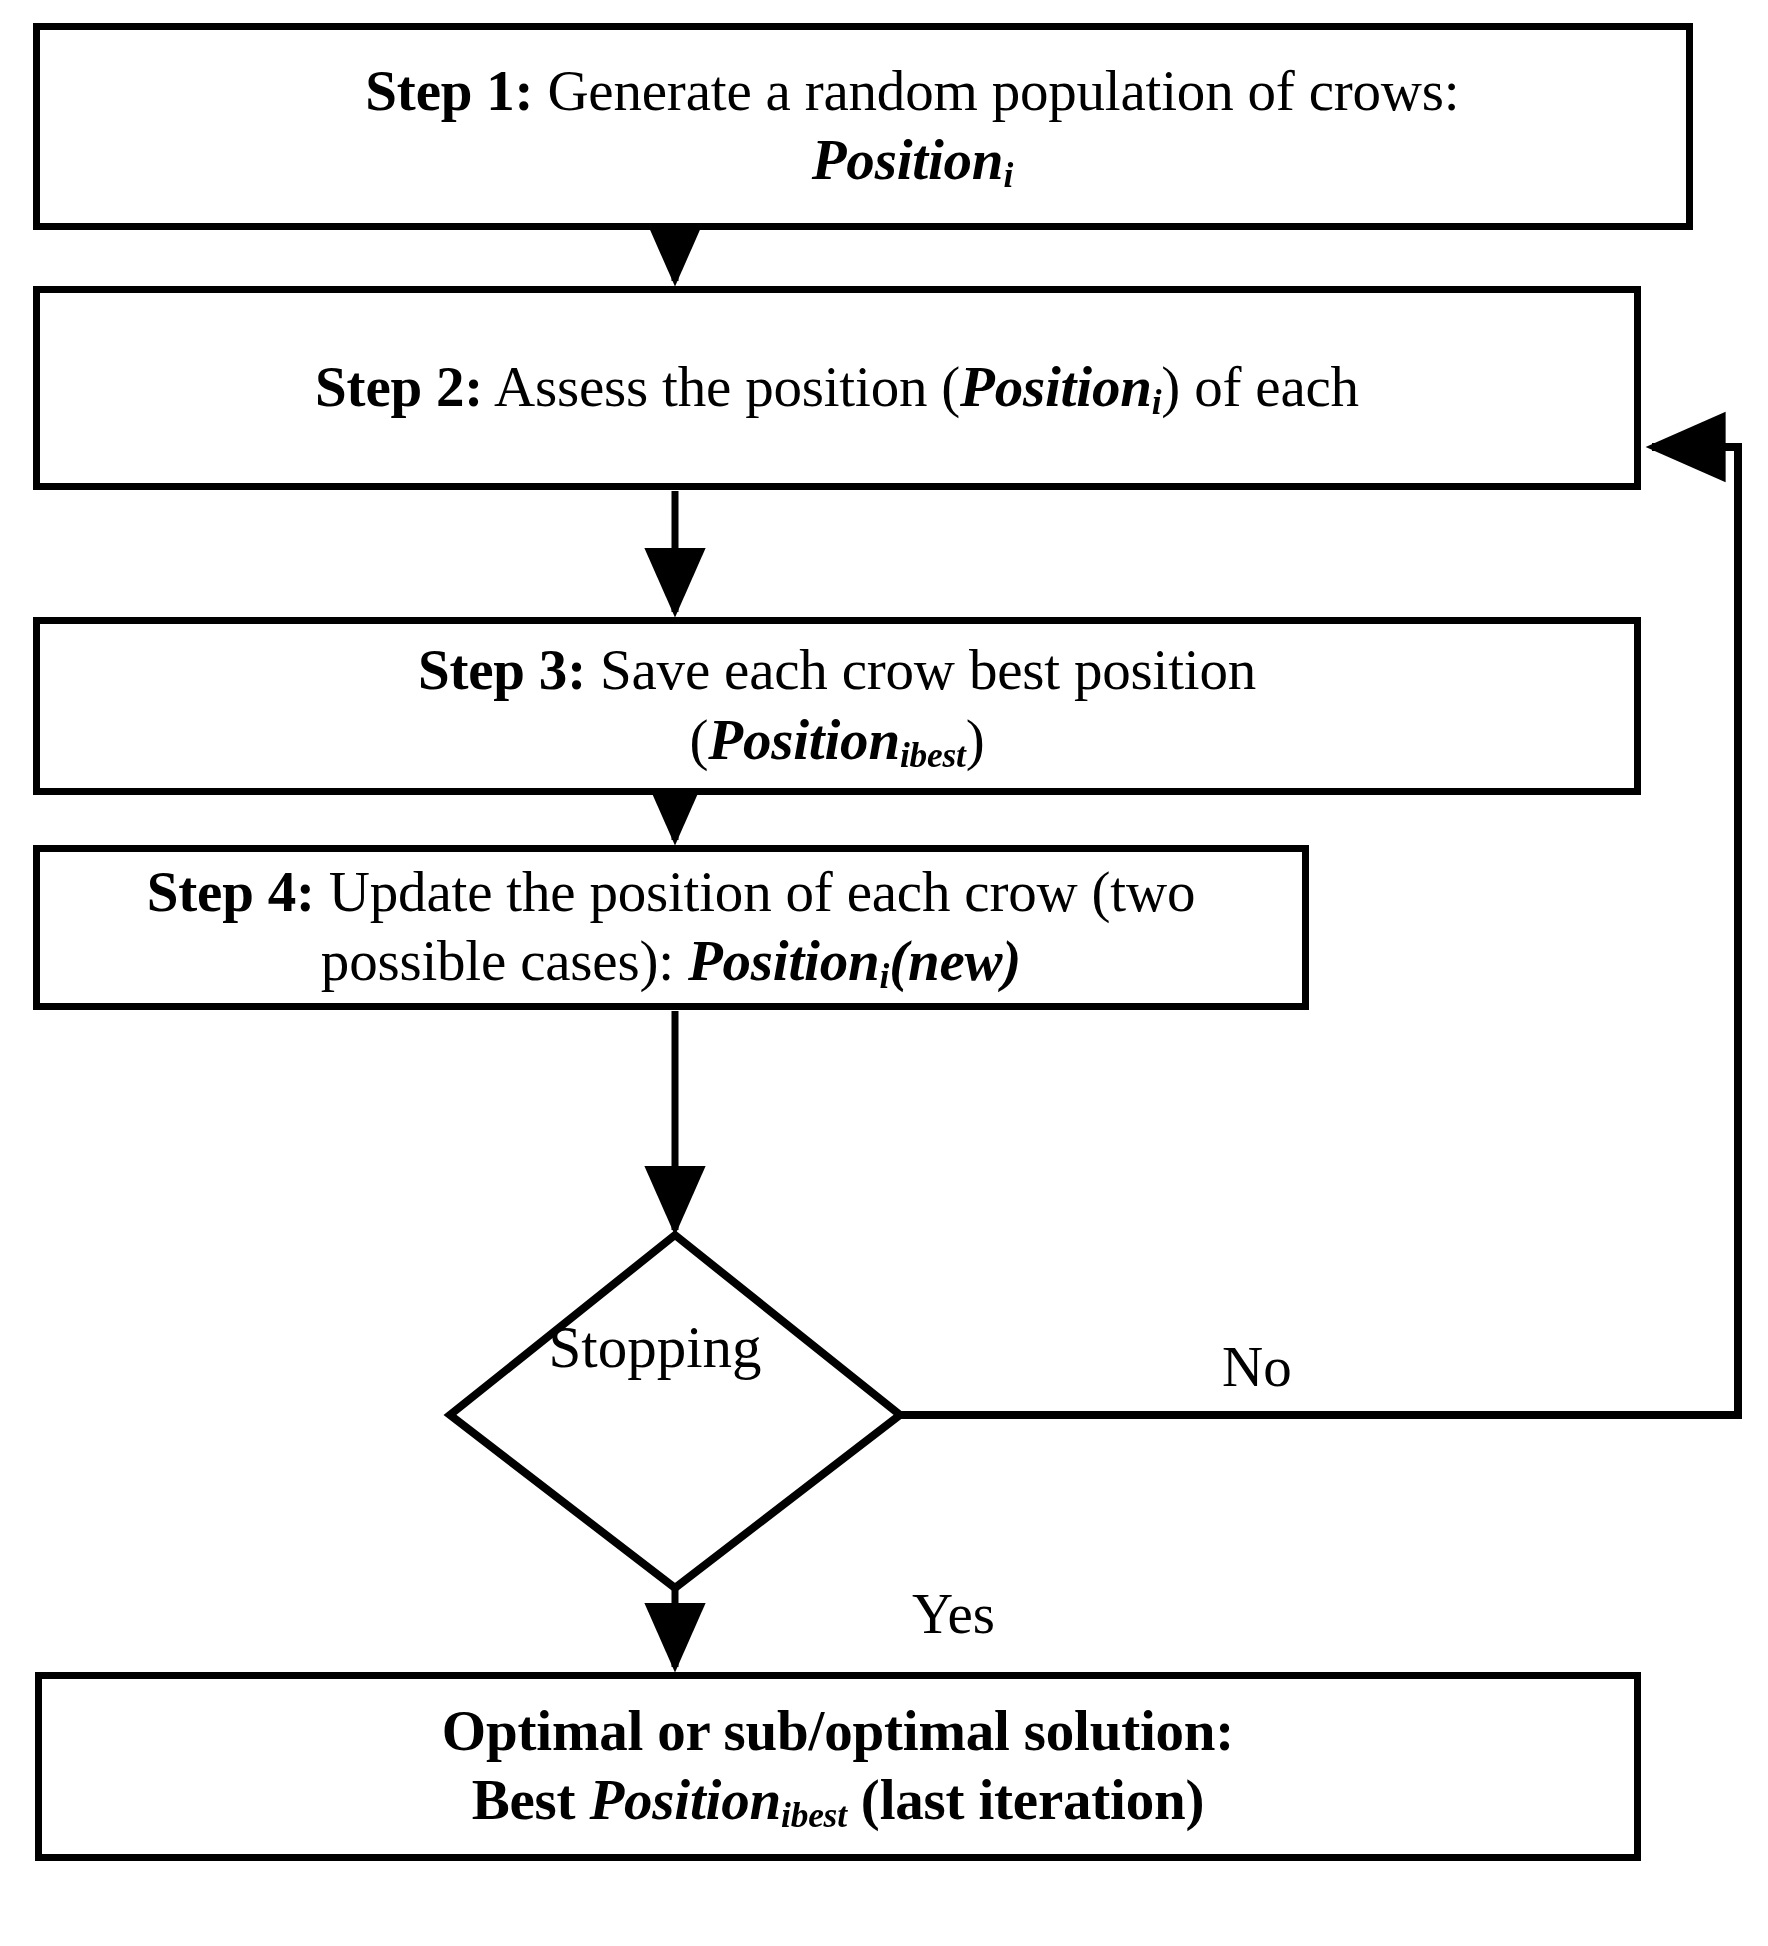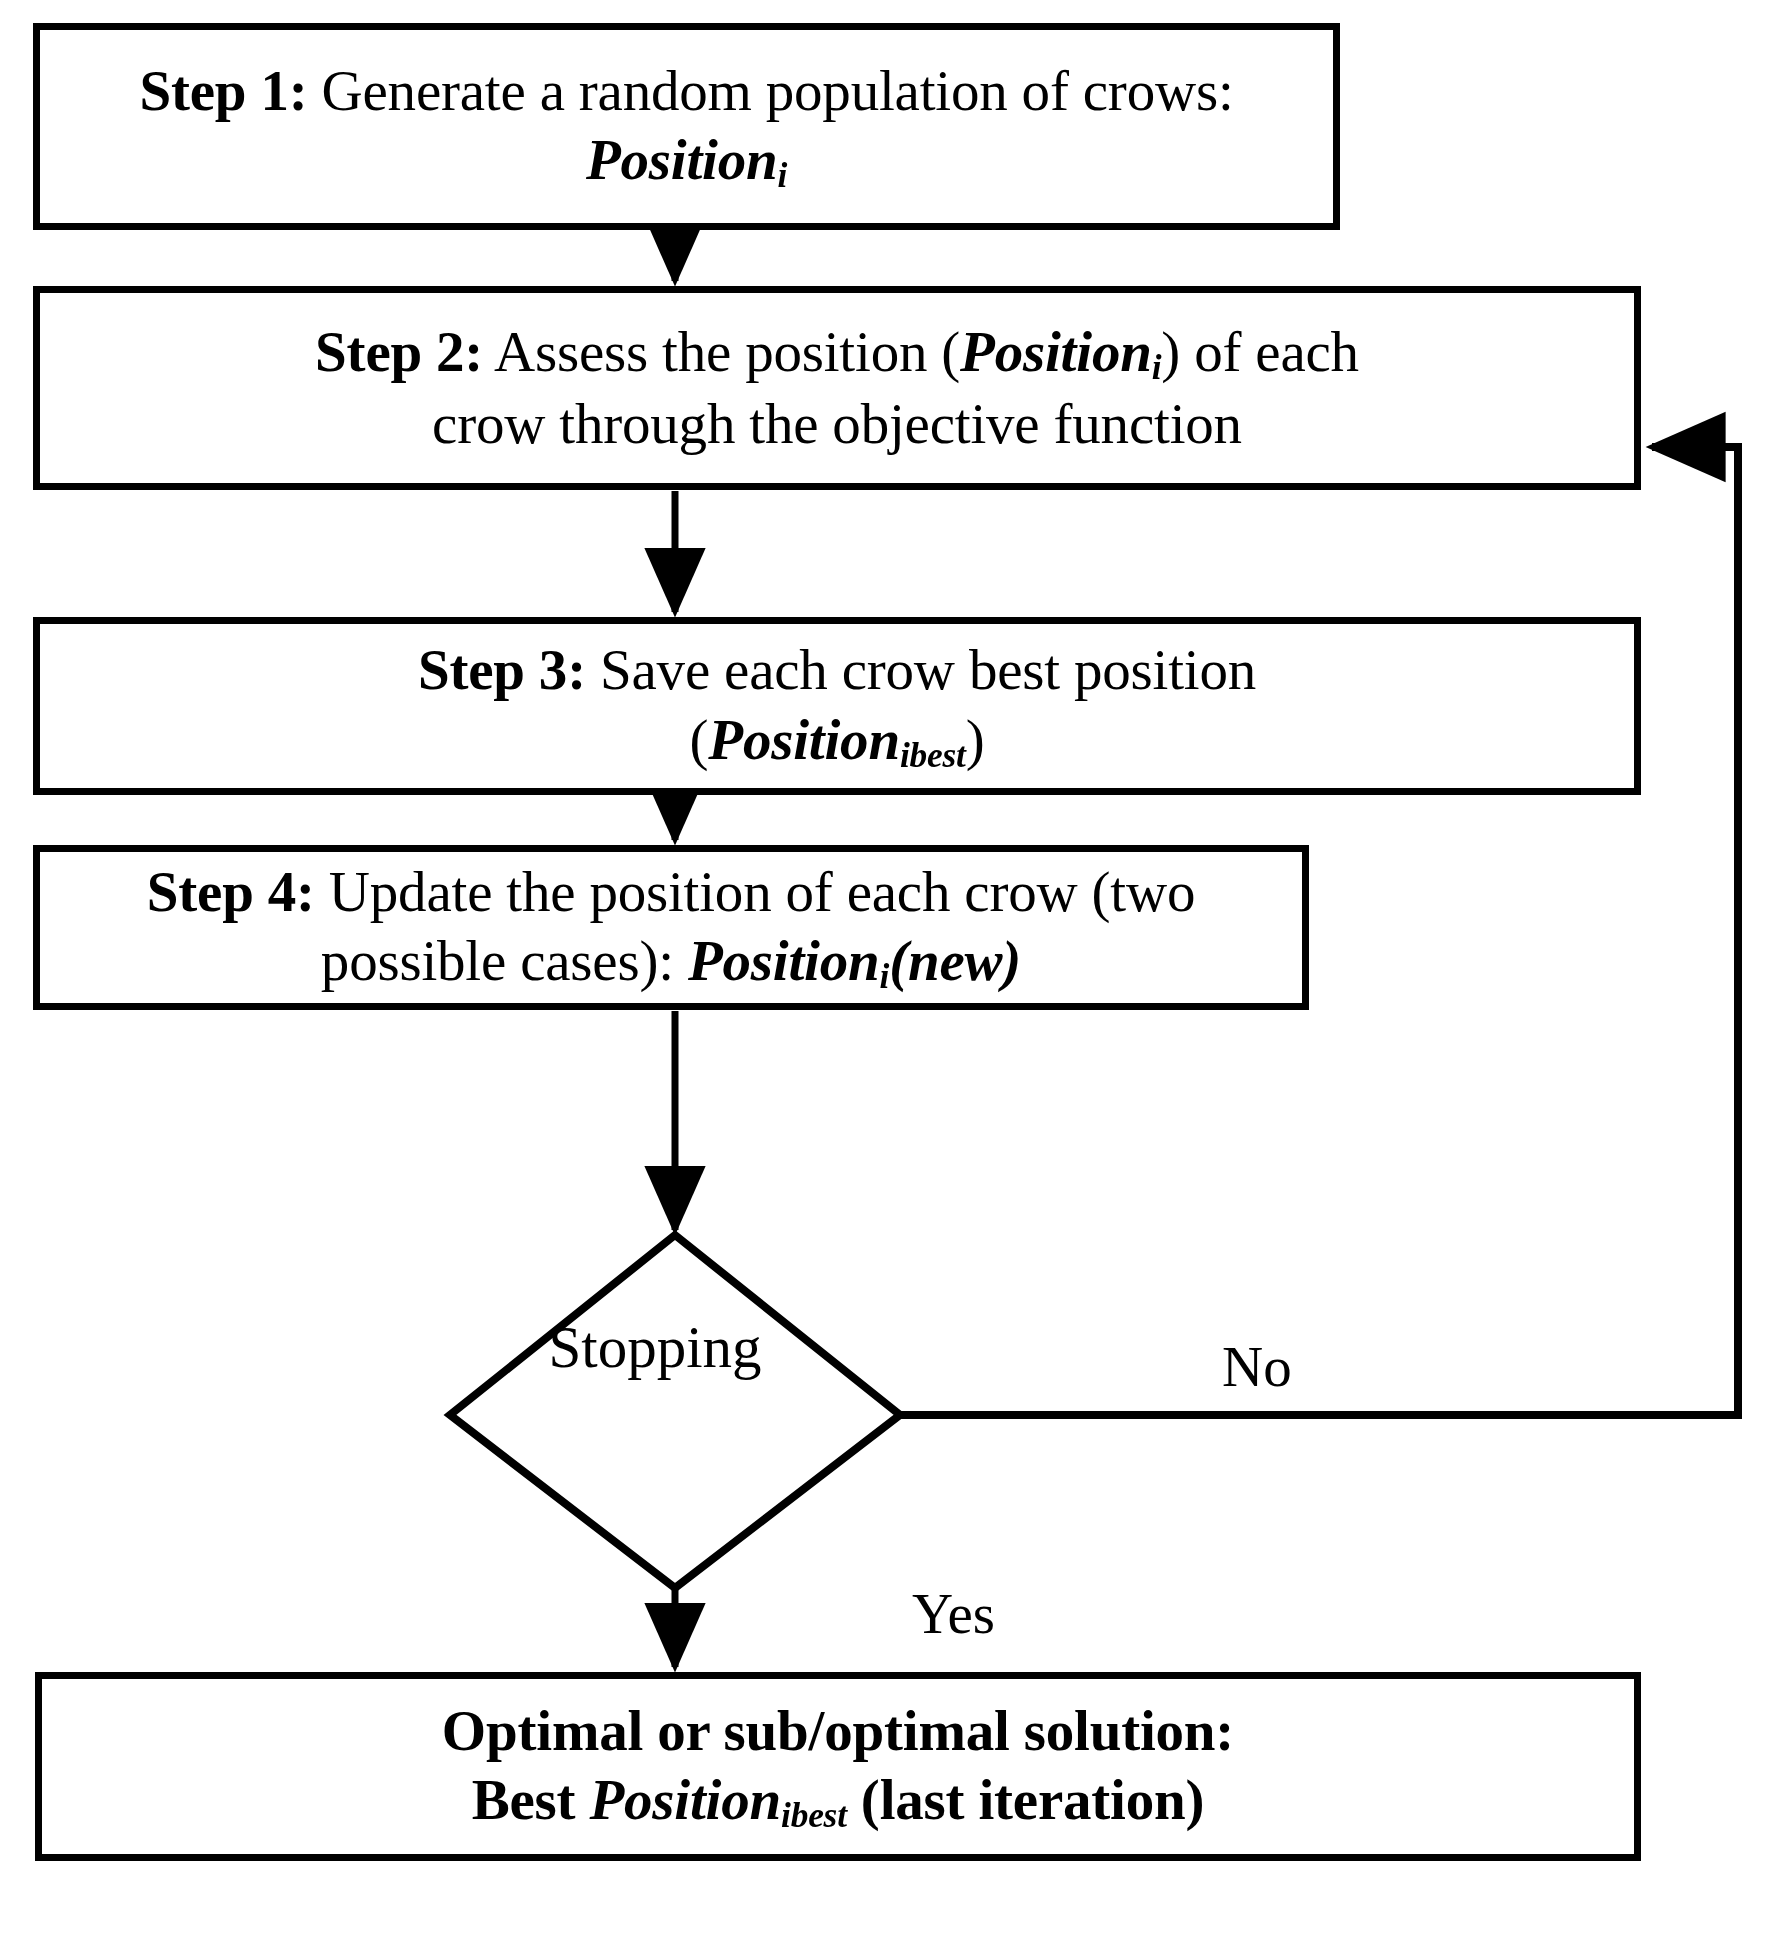--- a/index.html
+++ b/index.html
@@ -21,21 +21,21 @@
     justify-content:center;
     text-align:center;
     line-height:1.22;
   }
   .pbox .txt{
     display:block;
     width:94%;
     font-size:57px;
     letter-spacing:-0.2px;
   }
-  .b1{left:33px;  top:23px;   width:1307px; height:207px;}
+  .b1{left:33px;  top:23px;   width:1660px; height:207px;justify-content:flex-end;}
   .b2{left:33px;  top:286px;  width:1608px; height:204px;font-family:Liberation Serif, serif;}
   .b3{left:33px;  top:617px;  width:1608px; height:178px;}
   .b4{left:33px;  top:845px;  width:1276px; height:165px;}
   .b5{left:35px;  top:1672px; width:1606px; height:189px;}
 
   .b3 .txt,.b4 .txt{font-size:57px;}
   .b5 .txt{font-size:57px;font-weight:bold;}
 
   .bold{font-weight:bold;}
   .pvar{font-weight:bold;font-style:italic;}
@@ -97,21 +97,20 @@
   <div class="pbox b1">
     <span class="txt">
       <span class="bold">Step 1:</span><span> Generate a random population of crows:</span><br>
       <span class="pvar"><span>Position</span><sub>i</sub></span>
     </span>
   </div>
 
   <div class="pbox b2">
     <span class="txt">
       <span class="bold">Step 2:</span><span> Assess the position (</span><span class="pvar"><span>Position</span><sub>i</sub></span><span>) of each</span><br>
-      <span>crow through the objective function</span>
     </span>
   </div>
 
   <div class="pbox b3">
     <span class="txt">
       <span class="bold">Step 3:</span><span> Save each crow best position</span><br>
       <span>(</span><span class="pvar"><span>Position</span><sub>ibest</sub></span><span>)</span>
     </span>
   </div>
 

